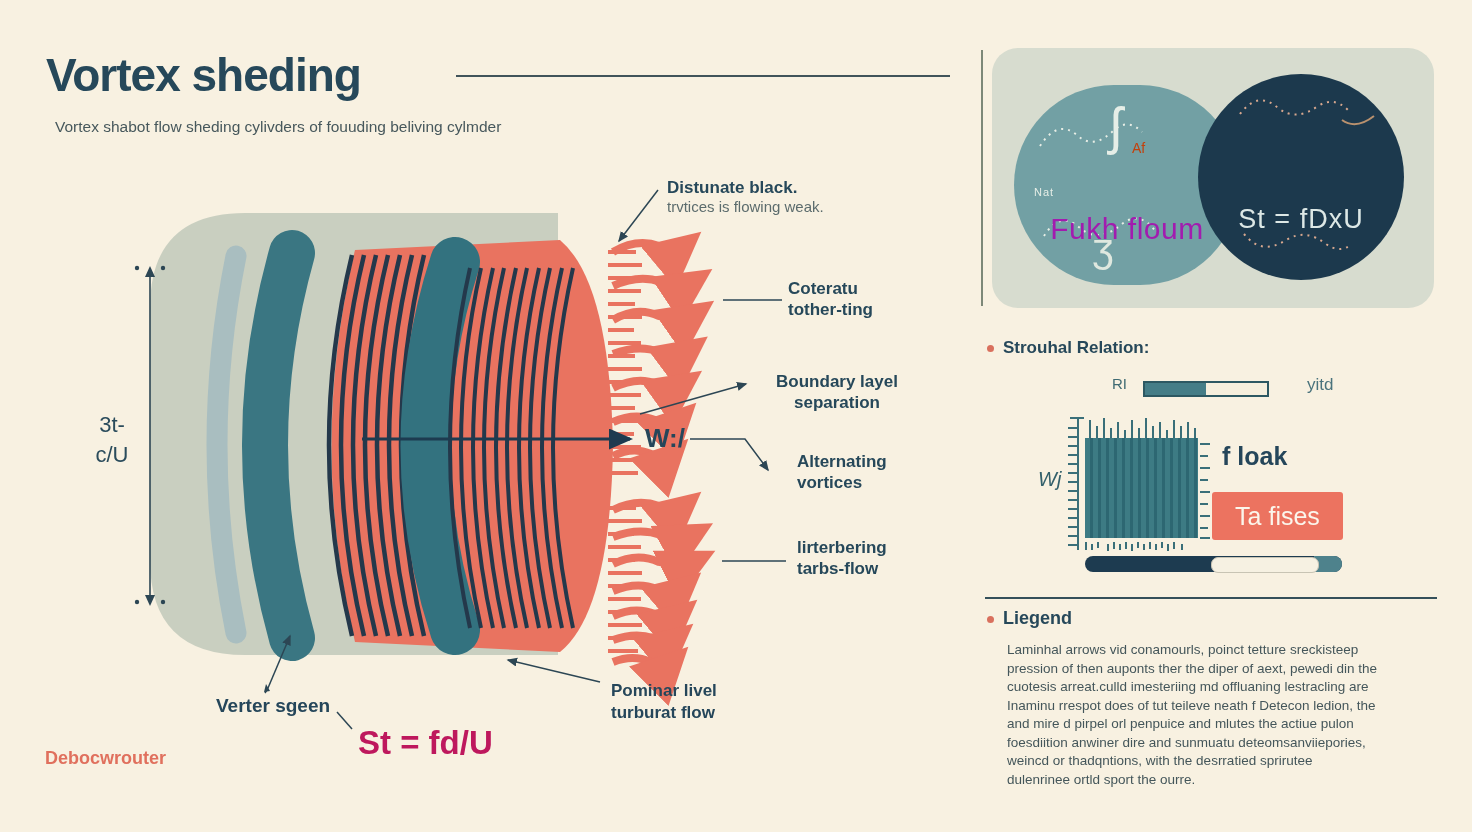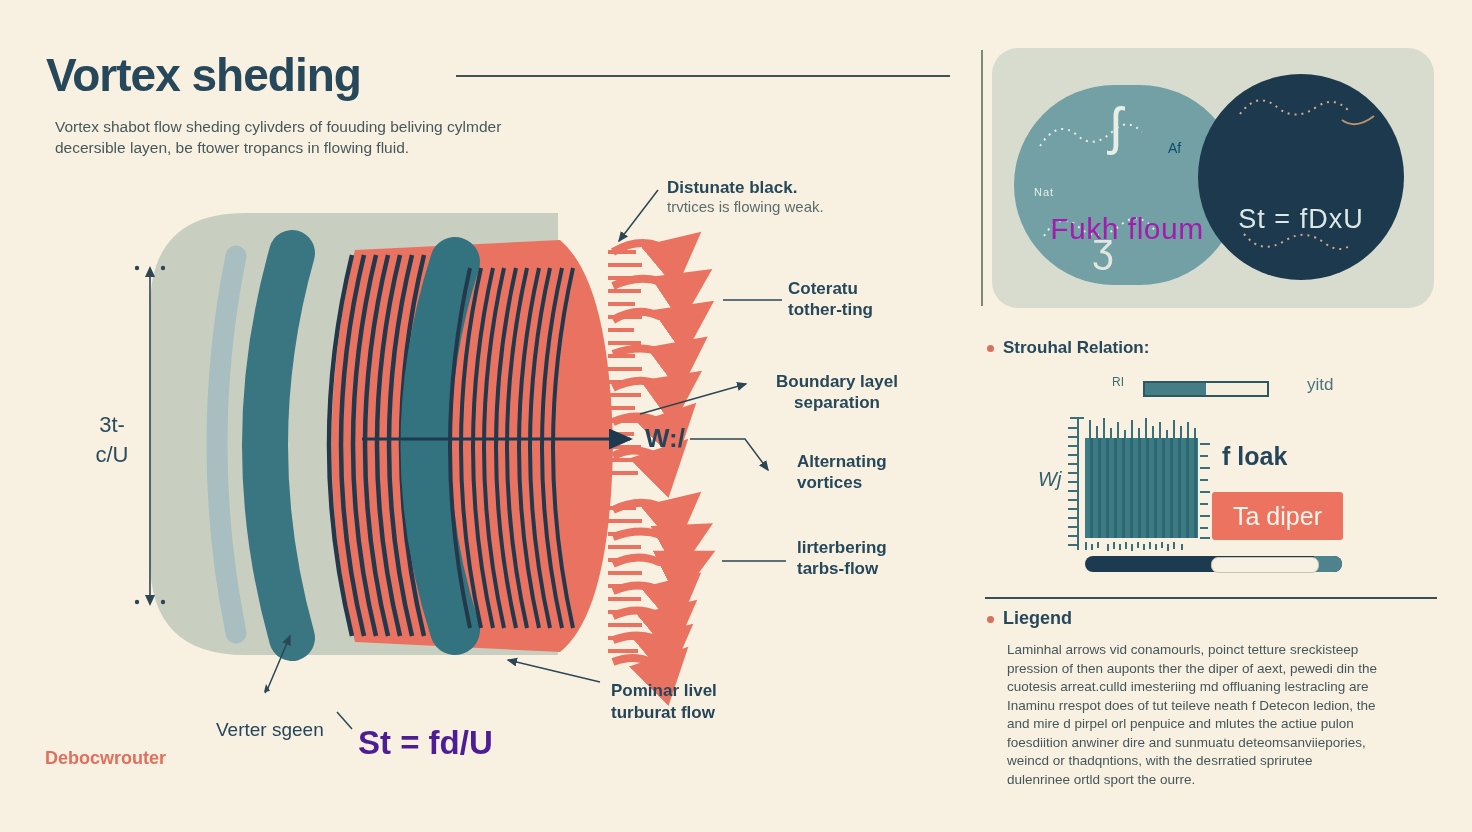--- a/index.html
+++ b/index.html
@@ -8,38 +8,38 @@
   .abs{position:absolute;}
   
   .title{left:46px;top:48px;font-size:46px;font-weight:800;letter-spacing:-1px;color:#26485a;}
   .title-rule{left:456px;top:75px;width:494px;height:2px;background:#41545a;}
   .subtitle{left:55px;top:116px;font-size:15.5px;line-height:21px;color:#47585c;}
   
   .lbl{color:#26485a;font-weight:700;font-size:17px;line-height:21px;}
   .lbl-sub{color:#5c6c6d;font-weight:400;font-size:15px;}
   .w-label{left:645px;top:423px;font-size:26px;font-weight:600;color:#25465a;}
   .dim-label{left:84px;top:410px;width:56px;text-align:center;font-size:22px;line-height:30px;color:#2b4c5c;}
-  .formula-big{left:358px;top:724px;font-size:33px;font-weight:600;color:#4c1d95;}
-  .verter{left:216px;top:695px;font-size:19px;font-weight:400;color:#25465a;margin-top:24px;}
+  .formula-big{left:358px;top:724px;font-size:33px;font-weight:600;color:#be185d;}
+  .verter{left:216px;top:695px;font-size:19px;font-weight:700;color:#25465a;}
   .pominar{left:611px;top:680px;font-size:17px;font-weight:600;line-height:22px;color:#25465a;}
   .brand{left:45px;top:748px;font-size:18px;font-weight:700;color:#e0705d;}
   
   .v-divider{left:981px;top:50px;width:2px;height:256px;background:#7d8878;}
   .card{left:992px;top:48px;width:442px;height:260px;border-radius:26px;background:#d7dccf;}
   .capsule{left:22px;top:37px;width:226px;height:200px;border-radius:100px;background:#72a0a4;}
   .circle{left:206px;top:26px;width:206px;height:206px;border-radius:50%;background:#1c394d;}
   .capsule-text{left:30px;top:164px;width:210px;text-align:center;font-size:30px;color:#a21caf;letter-spacing:.5px;}
   .circle-text{left:214px;top:156px;width:190px;text-align:center;font-size:27px;color:#dde8e6;letter-spacing:1px;}
   .cap-small{left:42px;top:138px;font-size:11px;color:#e6eee7;letter-spacing:1px;}
   .cap-integral{left:118px;top:48px;font-size:52px;font-weight:300;color:#e6eee7;}
-  .cap-integral-sub{left:140px;top:92px;font-size:14px;color:#0c4a6e;margin-left:36px;}
+  .cap-integral-sub{left:140px;top:92px;font-size:14px;color:#c2410c;}
   .cap-zh{left:100px;top:178px;font-size:40px;font-weight:300;color:#dfe8df;}
   .sec-head{font-size:17px;font-weight:700;color:#26485a;}
   .bullet{width:7px;height:7px;border-radius:50%;background:#d9705d;}
-  .ri-label{left:1112px;top:375px;font-size:12px;color:#3f6a72;}
+  .ri-label{left:1112px;top:375px;font-size:15px;color:#3f6a72;}
   .ri-bar{left:1143px;top:381px;width:122px;height:12px;border:2px solid #2d5862;background:#f6efdd;}
   .ri-fill{position:absolute;left:0;top:0;height:100%;width:50%;background:#457d87;}
   .yitd-label{left:1272px;top:375px;font-size:17px;color:#4a737c;margin-left:35px;}
   .wj-label{left:1038px;top:468px;font-size:20px;font-style:italic;color:#33606b;}
   .floak-label{left:1222px;top:426px;font-size:25px;font-weight:600;color:#25465a;margin-top:16px;}
   .ta-button{left:1212px;top:492px;width:131px;height:48px;background:#ec7360;border:none;
     border-radius:3px;color:#fbf6ec;font-size:25px;font-family:"Liberation Sans",sans-serif;cursor:pointer;}
   .slider{left:1085px;top:556px;width:257px;height:16px;border-radius:8px;background:#1d3b50;}
   .slider-tail{position:absolute;right:0;top:0;width:28px;height:16px;border-radius:0 8px 8px 0;background:#4e828c;}
   .slider-thumb{position:absolute;left:126px;top:1px;width:106px;height:14px;border-radius:7px;background:#f6f1e2;border:1px solid #c8c4b4;}
@@ -187,21 +187,20 @@
       <path d="M 268 688 L 265 693 Z" stroke-width="1.5"></path>
       <path d="M 266 684 L 264 692 L 270 691 Z" fill="#2c4654" stroke="none"></path>
       <line x1="337" y1="712" x2="352" y2="729"></line>
     </g>
   </svg>
 
   <div class="abs title">Vortex sheding</div>
   <div class="abs title-rule"></div>
   <div class="abs subtitle">
     <div>Vortex shabot flow sheding cylivders of fouuding beliving cylmder</div>
-    <div>decersible layen, be ftower tropancs in flowing fluid.</div>
   </div>
 
   <div class="abs" style="left:667px;top:177px">
     <div class="lbl">Distunate black.</div>
     <div class="lbl-sub">trvtices is flowing weak.</div>
   </div>
   <div class="abs lbl" style="left:788px;top:278px">
     <div>Coteratu</div>
     <div>tother-ting</div>
   </div>
@@ -327,21 +326,21 @@
         <line x1="108" y1="136" x2="108" y2="142"></line>
       <line x1="114" y1="134" x2="114" y2="140"></line>
         <line x1="120" y1="136" x2="120" y2="143"></line>
       <line x1="126" y1="134" x2="126" y2="141"></line>
         <line x1="134" y1="136" x2="134" y2="142"></line>
     </g>
   </svg>
   <div class="abs wj-label">Wj</div>
   <div class="abs floak-label">f loak</div>
 
-  <button class="abs ta-button">Ta diper</button>
+  <button class="abs ta-button">Ta fises</button>
 
   <div class="abs slider">
     <div class="slider-tail"></div>
     <div class="slider-thumb"></div>
   </div>
 
   <div class="abs legend-rule"></div>
   <div class="abs bullet" style="left:987px;top:616px"></div>
   <div class="abs legend-head">Liegend</div>
   <div class="abs legend-par">

